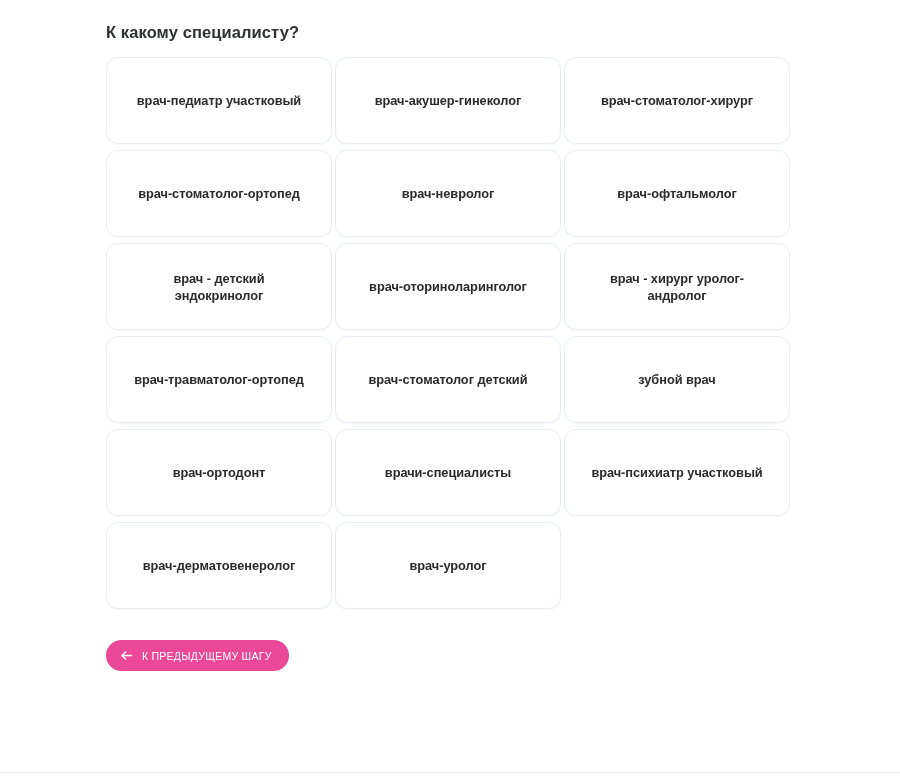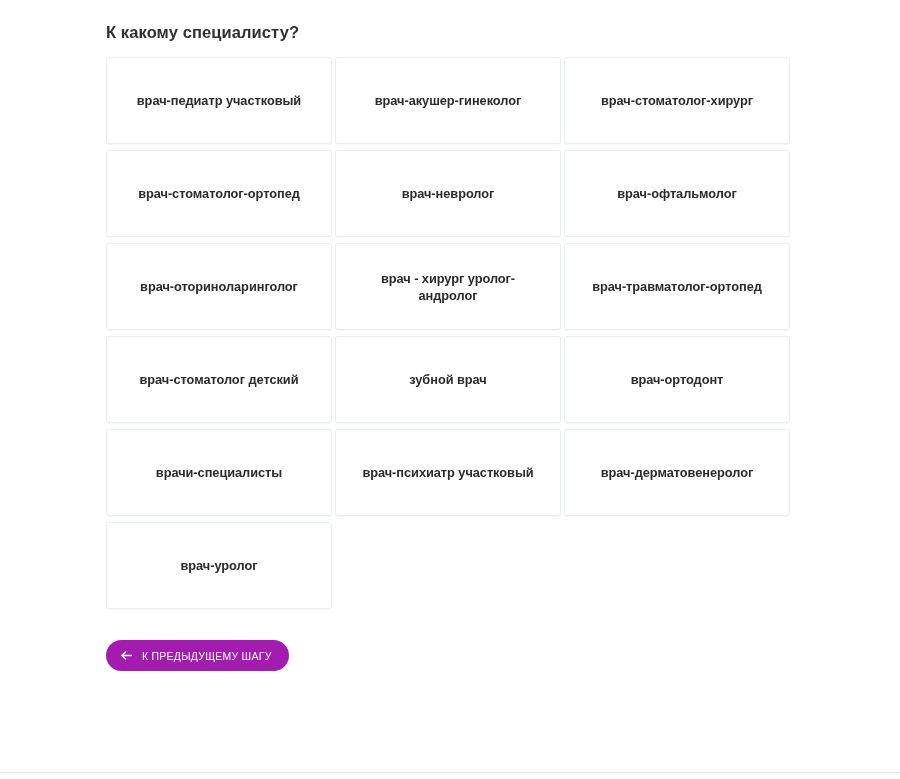--- a/index.html
+++ b/index.html
@@ -46,21 +46,21 @@
     display: grid;
     grid-template-columns: repeat(3, 226px);
     column-gap: 3px;
     row-gap: 6px;
   }
 
   .spec-card {
     height: 87px;
     background: #ffffff;
     border: 1px solid #e8eef3;
-    border-radius: 3px;
+    border-radius: 12px;
     display: flex;
     align-items: center;
     justify-content: center;
     padding: 6px 22px;
     cursor: pointer;
     box-shadow: 0 1px 1px rgba(40, 70, 110, 0.035);
     transition: border-color .12s ease, box-shadow .12s ease;
   }
 
   .spec-card-label {
@@ -77,21 +77,21 @@
     margin-top: 31px;
     padding-bottom: 6px;
   }
 
   .back-button {
     display: inline-flex;
     align-items: center;
     gap: 9px;
     height: 31px;
     padding: 0 17px 0 14px;
-    background: #a21caf;
+    background: #ec4899;
     border: none;
     border-radius: 17px;
     cursor: pointer;
     font-family: inherit;
   }
 
   .back-arrow-icon {
     display: inline-flex;
     align-items: center;
     justify-content: center;
@@ -141,20 +141,23 @@
           <span class="spec-card-label">врач-стоматолог-хирург</span>
         </div>
         <div class="spec-card">
           <span class="spec-card-label">врач-стоматолог-ортопед</span>
         </div>
         <div class="spec-card">
           <span class="spec-card-label">врач-невролог</span>
         </div>
         <div class="spec-card">
           <span class="spec-card-label">врач-офтальмолог</span>
+        </div>
+        <div class="spec-card">
+          <span class="spec-card-label">врач - детский эндокринолог</span>
         </div>
         <div class="spec-card">
           <span class="spec-card-label">врач-оториноларинголог</span>
         </div>
         <div class="spec-card">
           <span class="spec-card-label">врач - хирург уролог-андролог</span>
         </div>
         <div class="spec-card">
           <span class="spec-card-label">врач-травматолог-ортопед</span>
         </div>

